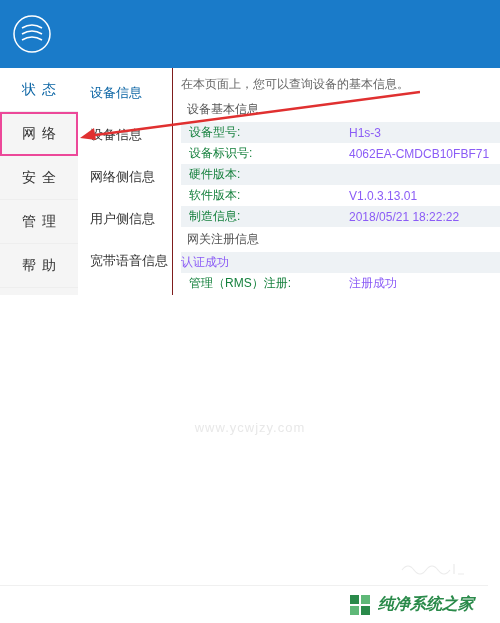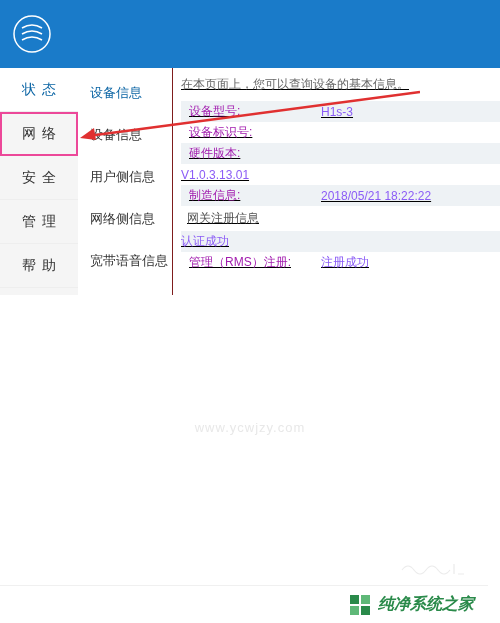--- a/index.html
+++ b/index.html
@@ -14,28 +14,28 @@
     
     .sidebar-left { width: 78px; background: #f5f5f5; }
     .sidebar-left .item { height: 44px; display: flex; align-items: center; justify-content: center; font-size: 14px; color: #333; cursor: pointer; border-bottom: 1px solid #eee; letter-spacing: 6px; padding-left: 6px; }
     .sidebar-left .item.active { background: #fff; color: #0a64a4; font-weight: 500; }
     .sidebar-left .item.highlighted { border: 2px solid #ec4899; position: relative; z-index: 5; }
     
     .sidebar-sub { width: 95px; background: #fff; border-right: 1px solid #7f1d1d; padding-top: 4px; }
     .sidebar-sub .item { height: 42px; display: flex; align-items: center; padding-left: 12px; font-size: 13px; color: #333; cursor: pointer; }
     .sidebar-sub .item.active { color: #0a64a4; font-weight: 500; }
     
-    .content { flex: 1; padding: 8px 0 0 8px; min-width: 0; text-decoration: underline; }
+    .content { flex: 1; padding: 8px 0 0 8px; min-width: 0; }
     .desc { font-size: 12px; color: #666; margin-bottom: 8px; white-space: nowrap; }
     .section-title { font-size: 12px; color: #555; margin: 4px 0 4px 6px; }
     
     .info-table { width: 100%; font-size: 12px; }
     .info-table .row { display: flex; height: 21px; align-items: center; }
     .info-table .row.alt { background: #eef2f5; }
-    .info-table .label { width: 140px; padding-left: 8px; color: #a21caf; }
+    .info-table .label { width: 168px; padding-left: 8px; color: #15803d; }
     .info-table .value { flex: 1; color: #8b5cf6; white-space: nowrap; overflow: hidden; }
     
     .arrow-line { position: absolute; top: 90px; left: 80px; width: 340px; height: 50px; z-index: 4; pointer-events: none; }
     
     .watermark { position: absolute; left: 50%; top: 420px; transform: translateX(-50%); font-size: 13px; color: #e8e8e8; letter-spacing: 1px; }
     
     .scribble { position: absolute; right: 30px; bottom: 45px; width: 70px; height: 22px; opacity: 0.4; }
     
     .footer { position: absolute; bottom: 0; left: 0; right: 12px; height: 38px; display: flex; align-items: center; justify-content: flex-end; padding-right: 14px; background: #fff; border-top: 1px solid #f0f0f0; }
     .footer-logo { width: 24px; height: 24px; margin-right: 6px; }
@@ -56,39 +56,42 @@
     <div class="item active">状态</div>
     <div class="item highlighted">网络</div>
     <div class="item">安全</div>
     <div class="item">管理</div>
     <div class="item">帮助</div>
   </div>
 
   <div class="sidebar-sub">
     <div class="item active">设备信息</div>
     <div class="item">设备信息</div>
+    <div class="item">网络侧信息</div>
     <div class="item">用户侧信息</div>
-    <div class="item">网络侧信息</div>
     <div class="item">宽带语音信息</div>
   </div>
 
   <div class="content">
     <div class="desc">在本页面上，您可以查询设备的基本信息。</div>
+    <div class="section-title">设备基本信息</div>
     <div class="info-table">
       <div class="row alt">
         <div class="label">设备型号:</div>
         <div class="value">H1s-3</div>
       </div>
       <div class="row">
         <div class="label">设备标识号:</div>
+        <div class="value">4062EA-CMDCB10FBF71</div>
       </div>
       <div class="row alt">
         <div class="label">硬件版本:</div>
       </div>
       <div class="row">
+        <div class="label">软件版本:</div>
         <div class="value">V1.0.3.13.01</div>
       </div>
       <div class="row alt">
         <div class="label">制造信息:</div>
         <div class="value">2018/05/21 18:22:22</div>
       </div>
     </div>
     <div class="section-title">网关注册信息</div>
     <div class="info-table">
       <div class="row alt">

